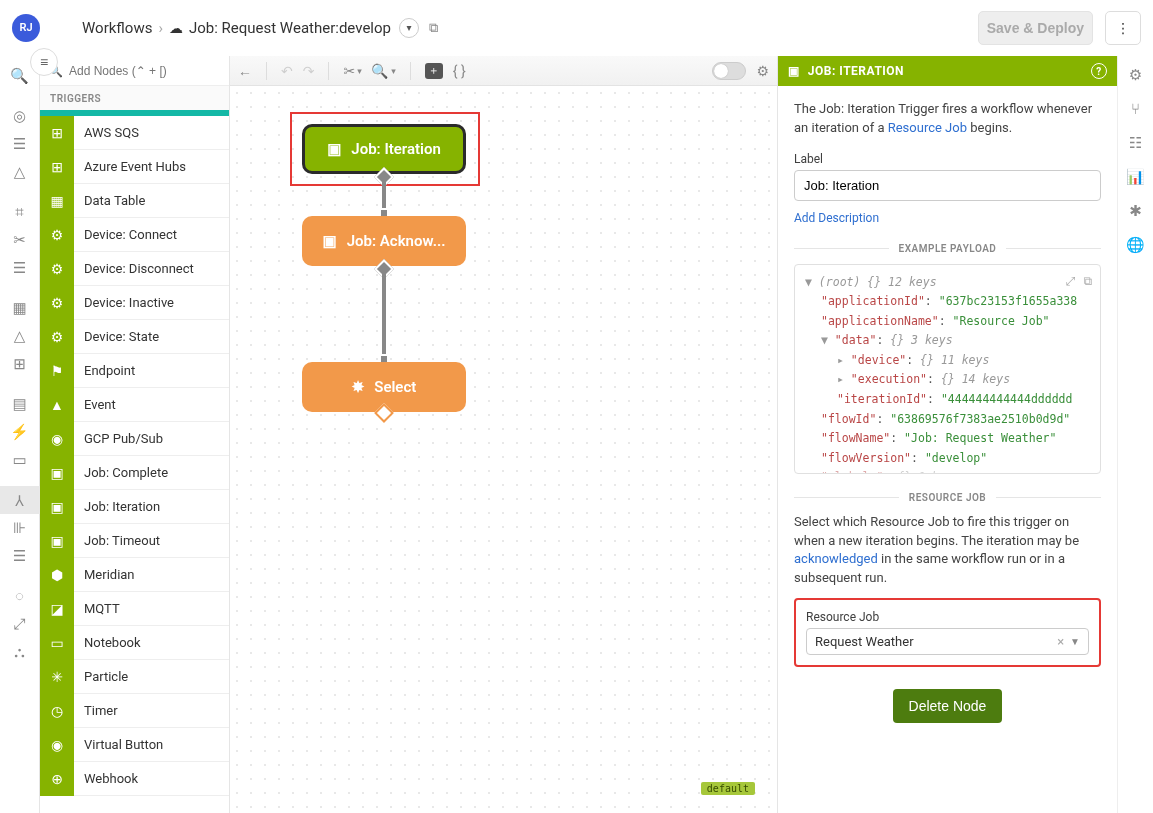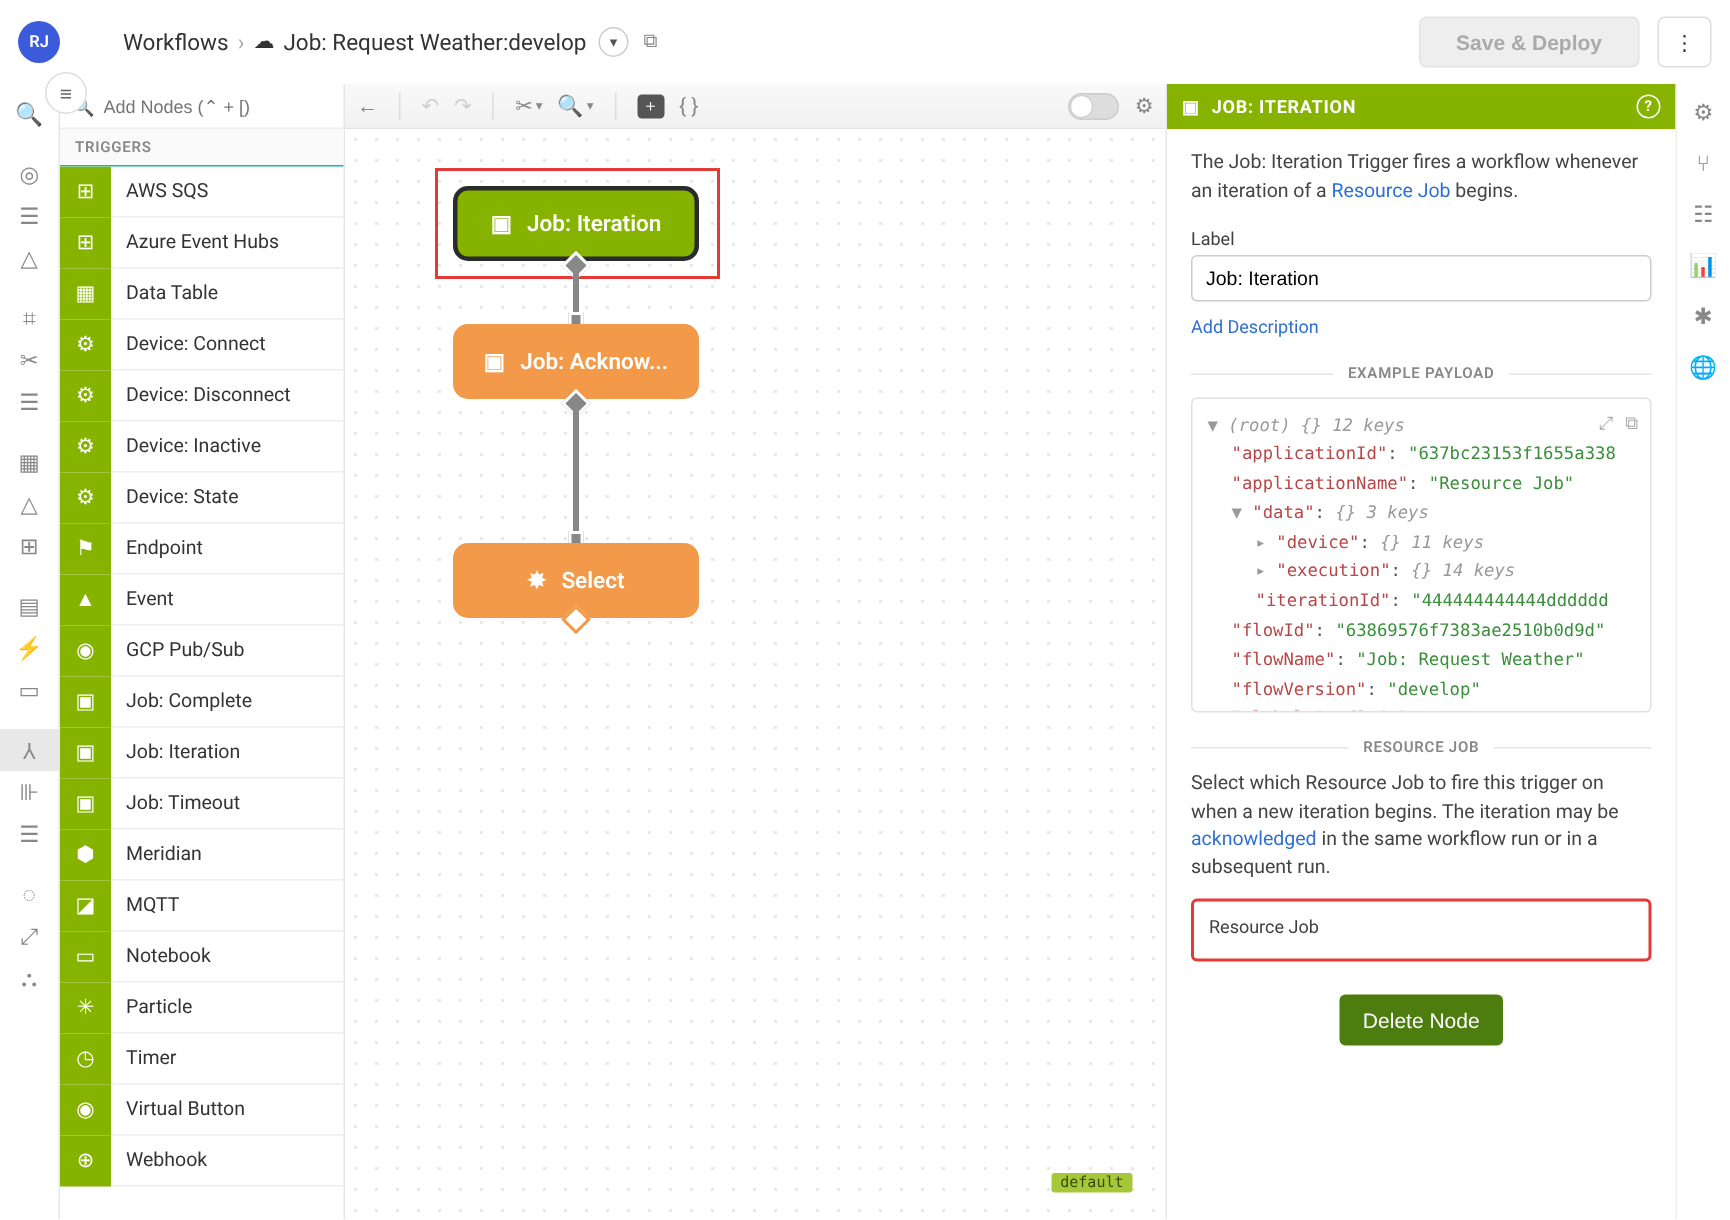--- a/index.html
+++ b/index.html
@@ -7,34 +7,34 @@
 .app { display: flex; flex-direction: column; height: 813px; width: 1153px; }
 .topbar { display: flex; align-items: center; height: 56px; padding: 0 12px; gap: 12px; border-bottom: 1px solid #fff; }
 .avatar { width: 28px; height: 28px; border-radius: 50%; background: #3b5bdb; color: #fff; font-size: 11px; font-weight: 600; display: flex; align-items: center; justify-content: center; }
 .breadcrumb { display: flex; align-items: center; gap: 6px; margin-left: 30px; font-size: 15px; }
 .breadcrumb .sep { color: #aaa; }
 .breadcrumb .cloud { font-size: 14px; }
 .breadcrumb strong { font-weight: 400; }
 .topbar .spacer { flex: 1; }
 .chevron-circle { width: 20px; height: 20px; border: 1px solid #ccc; border-radius: 50%; display: flex; align-items: center; justify-content: center; font-size: 10px; color: #555; margin-left: 2px; }
 .copy-ic { color: #888; font-size: 13px; margin-left: 4px; }
-.btn { border: 1px solid #ddd; background: #fff; border-radius: 5px; padding: 8px 24px; font-size: 14px; color: #333; cursor: pointer; }
+.btn { border: 1px solid #ddd; background: #fff; border-radius: 5px; padding: 8px 8px; font-size: 14px; color: #333; cursor: pointer; }
 .btn-disabled { background: #eee; color: #aaa; border-color: #e3e3e3; cursor: default; font-weight: 600; }
 .btn-icon { width: 36px; padding: 8px 0; text-align: center; }
 .main { display: flex; flex: 1; min-height: 0; }
 .iconrail { width: 40px; background: #fff; border-right: 1px solid #e5e5e5; display: flex; flex-direction: column; align-items: center; padding-top: 6px; gap: 0; }
 .iconrail .ritem { width: 40px; height: 28px; display: flex; align-items: center; justify-content: center; color: #888; font-size: 15px; }
 .iconrail .rsep { height: 12px; }
 .iconrail .ritem.active { background: #e8e8e8; }
 .hamburger { position: absolute; left: 30px; top: 48px; width: 28px; height: 28px; border: 1px solid #ddd; border-radius: 50%; background: #fff; display: flex; align-items: center; justify-content: center; font-size: 14px; color: #666; z-index: 5; }
 .nodepanel { width: 190px; border-right: 1px solid #e5e5e5; display: flex; flex-direction: column; background: #fff; }
 .search-row { display: flex; align-items: center; height: 30px; padding: 0 8px; gap: 6px; border-bottom: 1px solid #eee; }
 .search-row input { border: none; outline: none; font-size: 12px; flex: 1; color: #555; }
 .search-ic { color: #aaa; font-size: 12px; }
-.section-label { font-size: 10px; letter-spacing: 0.5px; color: #888; padding: 7px 10px 6px; background: #fafafa; border-bottom: 1px solid #14b8a6; font-weight: 600; }
+.section-label { font-size: 10px; letter-spacing: 0.5px; color: #888; padding: 7px 10px 6px; background: #fafafa; border-bottom: 6px solid #14b8a6; font-weight: 600; }
 .node-list { flex: 1; overflow: auto; }
 .node-item { display: flex; align-items: center; height: 34px; border-bottom: 1px solid #eee; cursor: grab; }
 .node-item .icblock { width: 34px; height: 34px; background: #86b300; color: #fff; display: flex; align-items: center; justify-content: center; font-size: 14px; }
 .node-item .nlabel { padding-left: 10px; font-size: 13px; color: #333; }
 .canvaswrap { flex: 1; display: flex; flex-direction: column; min-width: 0; }
 .canvas-toolbar { height: 30px; display: flex; align-items: center; padding: 0 8px; gap: 10px; background: linear-gradient(#f9f9f9,#f1f1f1); border-bottom: 1px solid #e3e3e3; color: #888; font-size: 14px; }
 .canvas-toolbar .tb { display: flex; align-items: center; gap: 2px; }
 .canvas-toolbar .div { width: 1px; height: 18px; background: #ddd; margin: 0 4px; }
 .canvas-toolbar .spacer { flex: 1; }
 .switch { width: 34px; height: 18px; border-radius: 9px; background: #ddd; border: 1px solid #ccc; position: relative; }
@@ -309,20 +309,26 @@
         <div class="divider-label">
             <span>RESOURCE JOB</span>
           </div>
 
         <p class="desc2">
           <span>Select which Resource Job to fire this trigger on when a new iteration begins. The iteration may be </span><a href="#">acknowledged</a><span> in the same workflow run or in a subsequent run.</span>
         </p>
 
         <div class="redbox">
           <div class="field-label" style="margin-top:0">Resource Job</div>
+          <div class="selectlike">
+            <span>Request Weather</span>
+            <span class="spacer"></span>
+            <span class="xbtn">×</span>
+            <span class="caret">▼</span>
+          </div>
         </div>
 
         <button class="delete-btn">Delete Node</button>
       </div>
     </div>
 
     <div class="rightrail">
       <span>⚙</span>
       <span>⑂</span>
       <span>☷</span>

